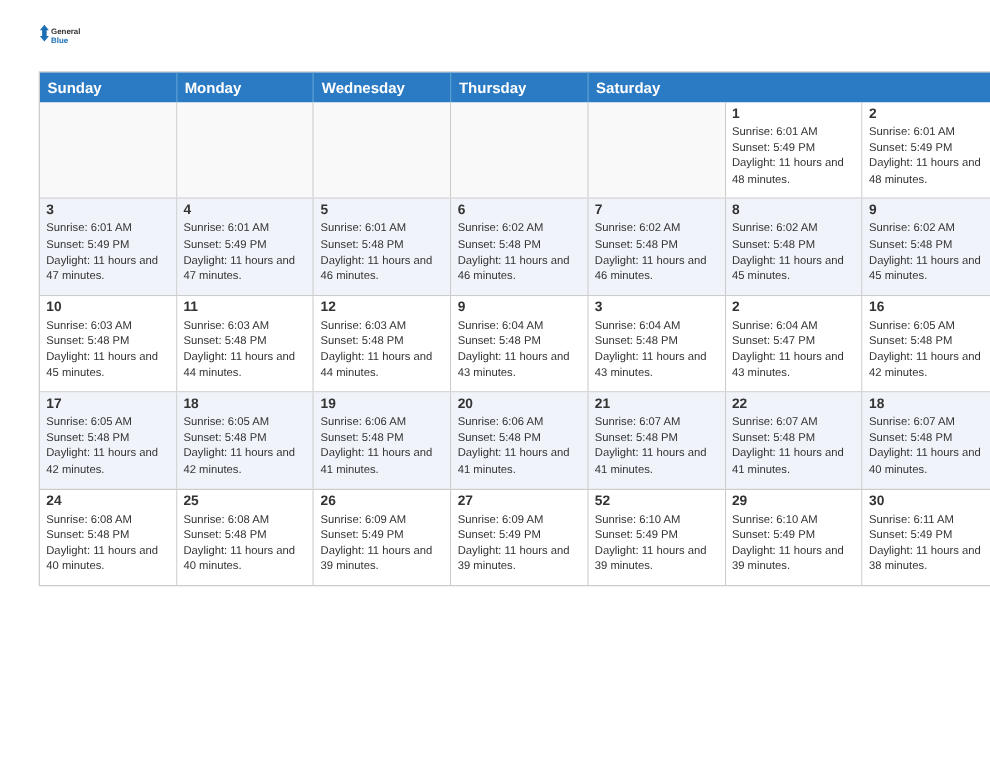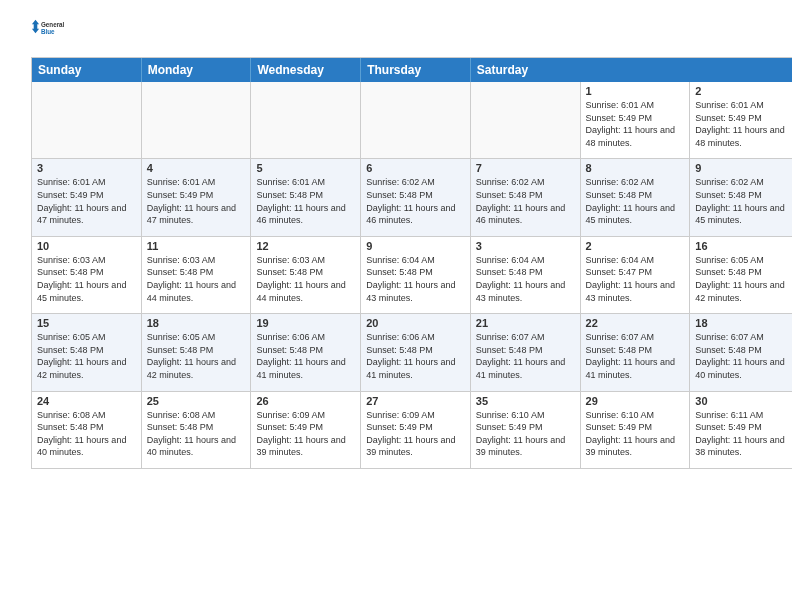--- a/index.html
+++ b/index.html
@@ -229,21 +229,21 @@
           </div>
           <div class="cal-cell">
             <span class="day-num">16</span>
             <div class="cell-info" style="white-space: pre-line;">Sunrise: 6:05 AM
 Sunset: 5:48 PM
 Daylight: 11 hours and 42 minutes.</div>
           </div>
         </div>
         <div class="cal-row">
           <div class="cal-cell alt">
-            <span class="day-num">15</span>
+            <span class="day-num">17</span>
             <div class="cell-info" style="white-space: pre-line;">Sunrise: 6:05 AM
 Sunset: 5:48 PM
 Daylight: 11 hours and 42 minutes.</div>
           </div>
           <div class="cal-cell alt">
             <span class="day-num">18</span>
             <div class="cell-info" style="white-space: pre-line;">Sunrise: 6:05 AM
 Sunset: 5:48 PM
 Daylight: 11 hours and 42 minutes.</div>
           </div>
@@ -297,21 +297,21 @@
 Sunset: 5:49 PM
 Daylight: 11 hours and 39 minutes.</div>
           </div>
           <div class="cal-cell">
             <span class="day-num">27</span>
             <div class="cell-info" style="white-space: pre-line;">Sunrise: 6:09 AM
 Sunset: 5:49 PM
 Daylight: 11 hours and 39 minutes.</div>
           </div>
           <div class="cal-cell">
-            <span class="day-num">35</span>
+            <span class="day-num">52</span>
             <div class="cell-info" style="white-space: pre-line;">Sunrise: 6:10 AM
 Sunset: 5:49 PM
 Daylight: 11 hours and 39 minutes.</div>
           </div>
           <div class="cal-cell">
             <span class="day-num">29</span>
             <div class="cell-info" style="white-space: pre-line;">Sunrise: 6:10 AM
 Sunset: 5:49 PM
 Daylight: 11 hours and 39 minutes.</div>
           </div>

